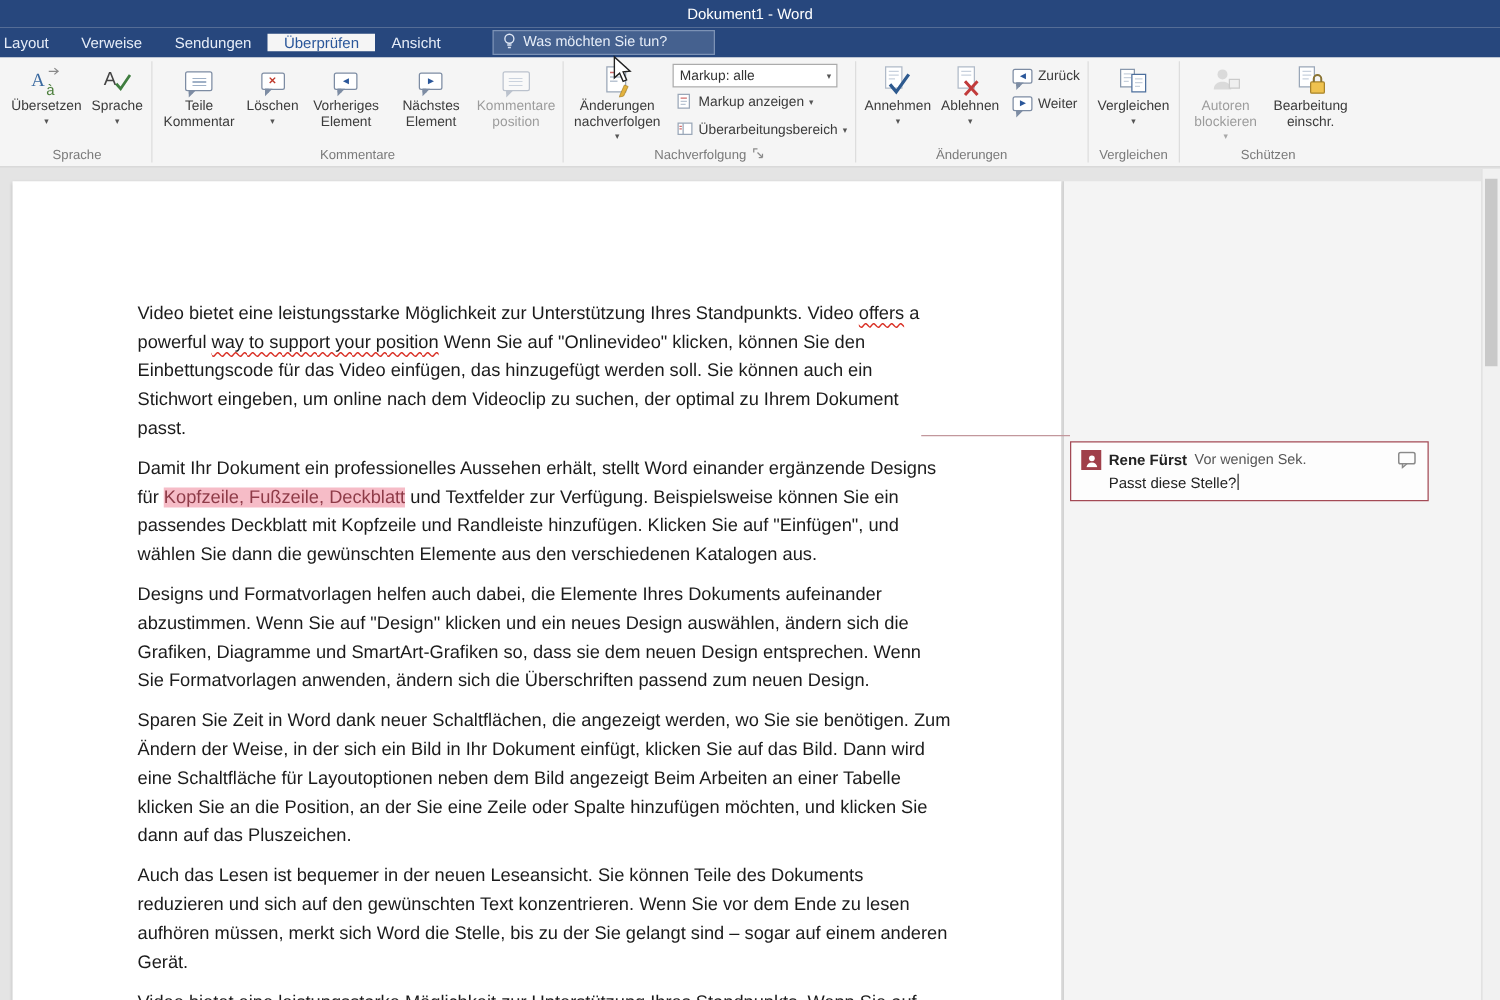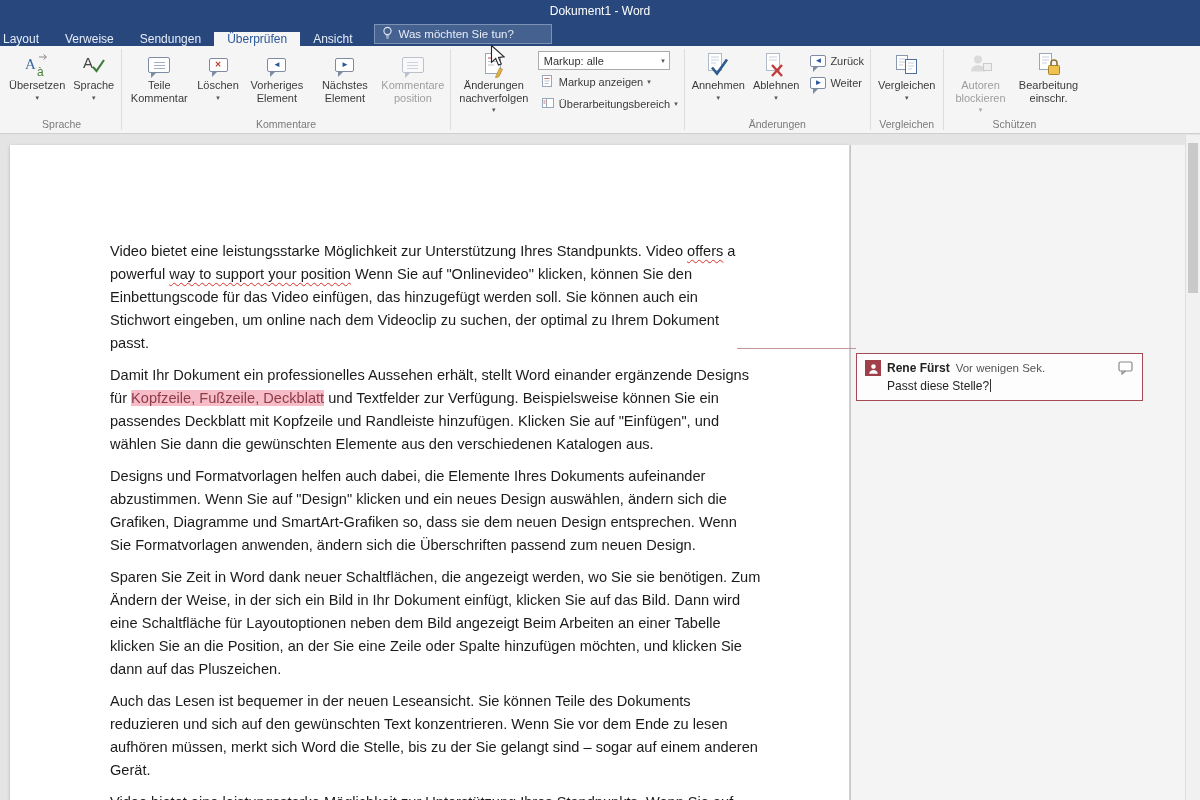--- a/index.html
+++ b/index.html
@@ -12,21 +12,21 @@
   .app { position:relative; width:1200px; height:800px; }
 
   
   .titlebar {
     height:22px; background:var(--titlebar,#27477d);
     display:flex; align-items:center; justify-content:center;
     color:#fff; font-size:12px;
   }
 
   
-  .tabrow { height:24px; background:var(--titlebar,#27477d); display:flex; align-items:flex-end; }
+  .tabrow { height:24px; background:var(--titlebar,#27477d); display:flex; align-items:center;gap:20px; }
   .tabs { display:flex; align-items:stretch; }
   .tab { color:#e6edf8; font-size:12px; padding:0 13px; display:flex; align-items:center; cursor:default; }
   .tab:first-child { padding-left:3px; }
   .tab.active { background:#f5f5f5; color:var(--accent,#2b579a); }
   .tellme {
     align-self:center; margin-left:8px; width:178px; height:20px;
     background:rgba(255,255,255,.14); border:1px solid rgba(215,225,245,.38);
     display:flex; align-items:center; gap:6px; padding:0 7px;
     color:#e6edf8; font-size:11.5px;
   }
@@ -266,20 +266,28 @@
                   <rect x="1.5" y="2.5" width="11" height="9" fill="#fff" stroke="#9aa7b8"></rect>
                   <path d="M5.5 2.5v9" stroke="#9aa7b8"></path>
                   <path d="M2.5 5h2M2.5 7h2" stroke="#cf6f6f"></path>
                 </svg>
             </span>
             <span>Überarbeitungsbereich</span>
             <span class="sdd">▾</span>
           </div>
         </div>
       </div>
+      <div class="rg-label">
+        <span>Nachverfolgung</span>
+        <span>
+          <svg width="9" height="9" viewBox="0 0 9 9">
+              <path d="M1 4V1h3M4 4l4 4M8 8H5M8 8V5" fill="none" stroke="#8a8a8a"></path>
+            </svg>
+        </span>
+      </div>
     </div>
     <div class="rg-div"></div>
 
     <div class="rgroup">
       <div class="rg-content">
         <div class="big-btn">
           <span class="icon24">
             <svg width="24" height="26" viewBox="0 0 24 26">
                 <rect x="2.5" y="1.5" width="13" height="17" fill="#fff" stroke="#b0bac8"></rect>
                 <path d="M5 5h8M5 8h8M5 11h5" stroke="#c8d1dd"></path>

